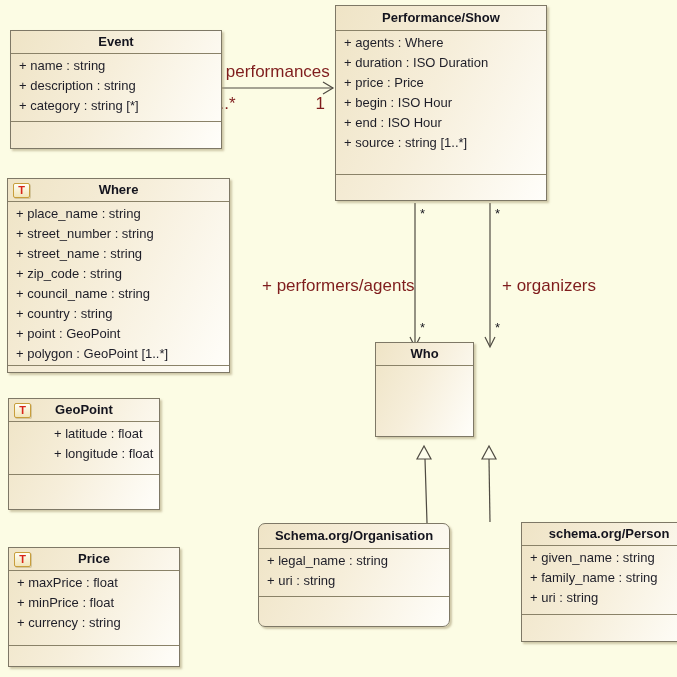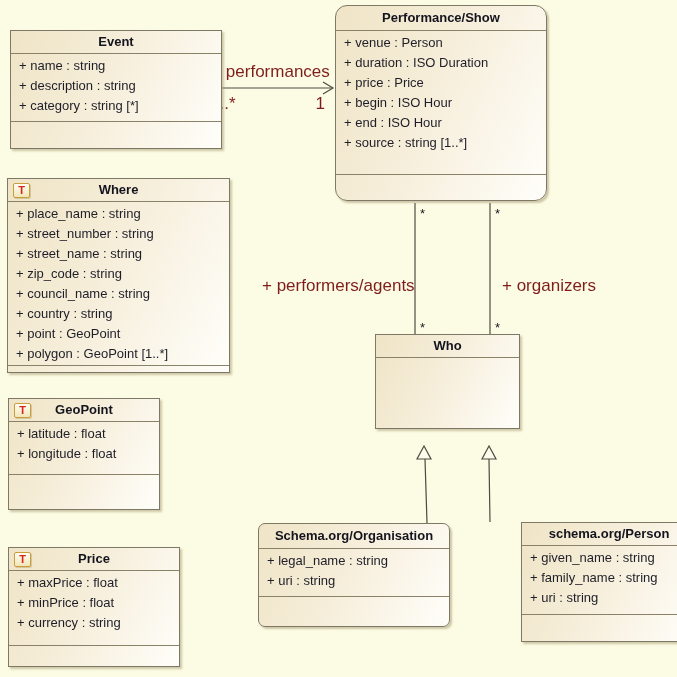--- a/index.html
+++ b/index.html
@@ -37,30 +37,30 @@
   .attr{
     padding-left:8px;line-height:20px;font-size:13px;color:#1e1e28;
     white-space:nowrap;
   }
   .uml-ops{flex:1 1 auto;border-top:1px solid #8a8268;}
   .uml-body{flex:1 1 auto;}
 
   
   #box-event{left:10px;top:30px;width:212px;height:119px;}
   #box-event .uml-attrs{height:65px;}
-  #box-performance{left:335px;top:5px;width:212px;height:196px;border-radius:12px;}
+  #box-performance{left:335px;top:5px;width:212px;height:196px;}
   #box-performance .uml-title{height:24px;line-height:24px;}
   #box-performance .uml-attrs{height:141px;}
   #box-where{left:7px;top:178px;width:223px;height:195px;}
   #box-where .uml-attrs{height:161px;}
   #box-geopoint{left:8px;top:398px;width:152px;height:112px;}
-  #box-geopoint .uml-attrs{height:50px;}
+  #box-geopoint .uml-attrs{height:50px;margin-left:37px;}
   #box-price{left:8px;top:547px;width:172px;height:120px;}
   #box-price .uml-attrs{height:72px;}
-  #box-who{left:375px;top:334px;width:145px;height:95px;}
+  #box-who{left:375px;top:342px;width:99px;height:95px;}
   #box-organisation{left:258px;top:523px;width:192px;height:104px;border-radius:7px;}
   #box-organisation .uml-title{height:24px;line-height:24px;}
   #box-organisation .uml-attrs{height:45px;}
   #box-person{left:477px;top:522px;width:176px;height:120px;margin-left:44px;}
   #box-person .uml-attrs{height:66px;}
 
   .edge-label{
     position:absolute;font-size:17px;color:#7f1d1d;white-space:nowrap;
   }
   #lbl-performances{left:207px;top:62px;width:127px;text-align:center;}
@@ -119,21 +119,21 @@
       <div class="attr">+ category : string [*]</div>
     </div>
     <div class="uml-ops"></div>
   </div>
 
   <div class="uml-class" id="box-performance">
     <div class="uml-title">
       <span>Performance/Show</span>
     </div>
     <div class="uml-attrs">
-      <div class="attr">+ venue : Person</div>
+      <div class="attr">+ agents : Where</div>
       <div class="attr">+ duration : ISO Duration</div>
       <div class="attr">+ price : Price</div>
       <div class="attr">+ begin : ISO Hour</div>
       <div class="attr">+ end : ISO Hour</div>
       <div class="attr">+ source : string [1..*]</div>
     </div>
     <div class="uml-ops"></div>
   </div>
 
   <div class="uml-class" id="box-where">

